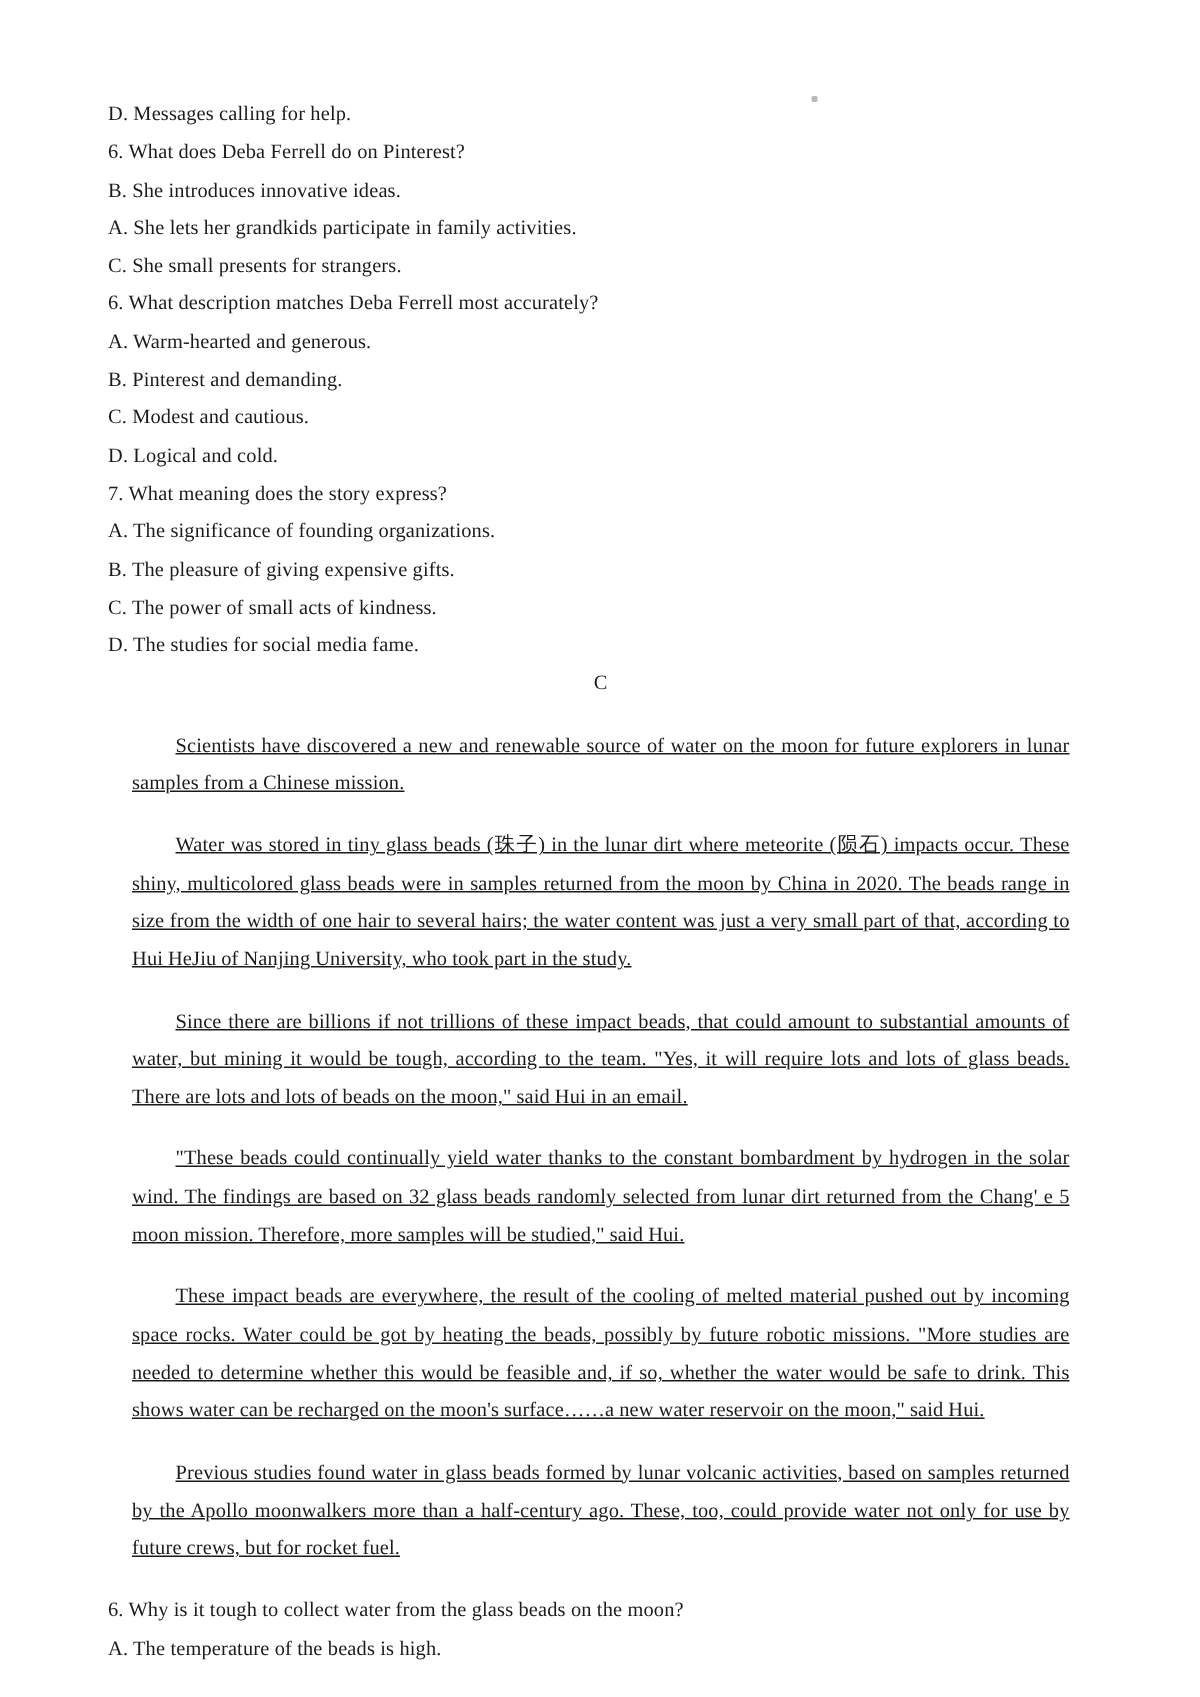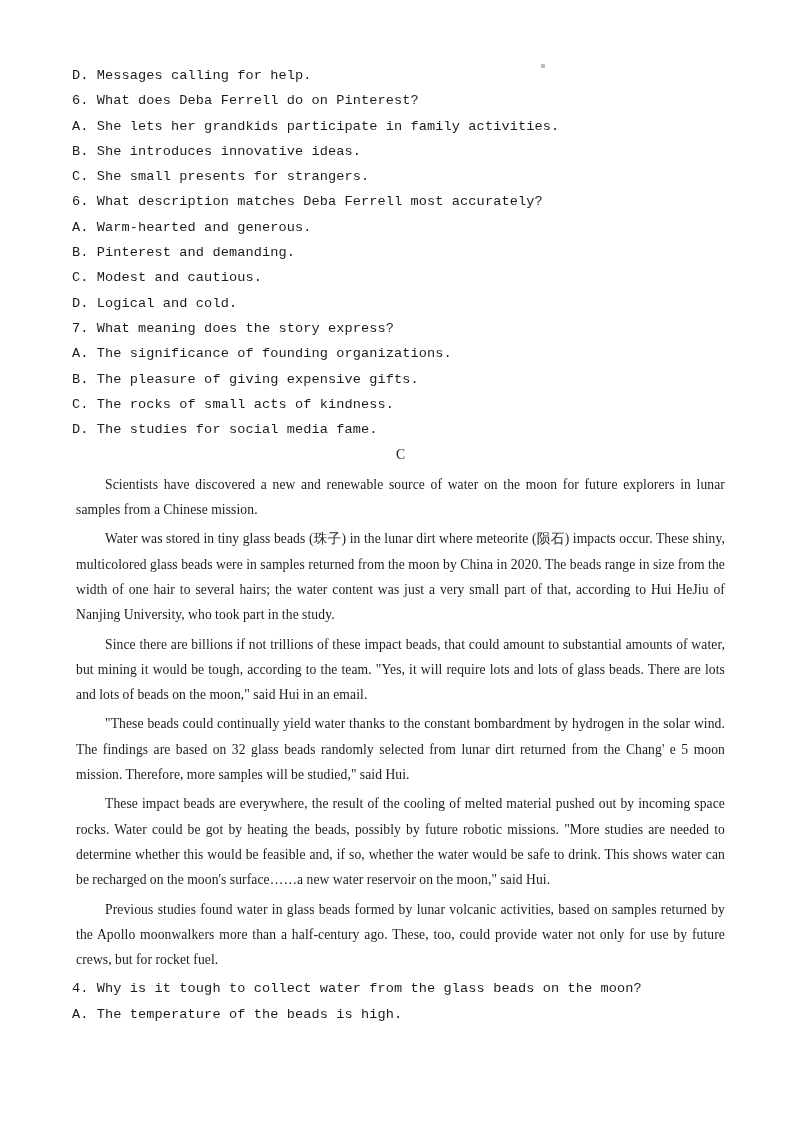--- a/index.html
+++ b/index.html
@@ -25,31 +25,31 @@
     left: 72px;
     top: 63px;
     width: 657px;
     font-size: 13.6px;
     line-height: 25.3px;
     letter-spacing: 0.1px;
   }
   .qline {
     text-align: left;
     white-space: nowrap;
-    font-family: Liberation Mono, monospace;
   }
   .section-label {
     text-align: center;
     white-space: nowrap;
   }
   .para {
-    margin: 4px;
+    margin: 16px;
     text-indent: 29px;
     text-align: justify;
     word-spacing: -0.2px;
+    text-decoration: underline;
   }
   .speck {
     position: absolute;
     left: 541px;
     top: 64px;
     width: 4px;
     height: 4px;
     background: #b9b9b9;
     border-radius: 1px;
   }
@@ -57,40 +57,40 @@
 </head>
 <body>
 
 <div class="page">
   <div class="speck"></div>
 
   <div class="doc">
 
     <div class="qline">D. Messages calling for help.</div>
     <div class="qline">6. What does Deba Ferrell do on Pinterest?</div>
+    <div class="qline">B. She introduces innovative ideas.</div>
     <div class="qline">A. She lets her grandkids participate in family activities.</div>
-    <div class="qline">B. She introduces innovative ideas.</div>
     <div class="qline">C. She small presents for strangers.</div>
     <div class="qline">6. What description matches Deba Ferrell most accurately?</div>
     <div class="qline">A. Warm-hearted and generous.</div>
     <div class="qline">B. Pinterest and demanding.</div>
     <div class="qline">C. Modest and cautious.</div>
     <div class="qline">D. Logical and cold.</div>
     <div class="qline">7. What meaning does the story express?</div>
     <div class="qline">A. The significance of founding organizations.</div>
     <div class="qline">B. The pleasure of giving expensive gifts.</div>
-    <div class="qline">C. The rocks of small acts of kindness.</div>
+    <div class="qline">C. The power of small acts of kindness.</div>
     <div class="qline">D. The studies for social media fame.</div>
 
     <div class="section-label">C</div>
 
     <p class="para">Scientists have discovered a new and renewable source of water on the moon for future explorers in lunar samples from a Chinese mission.</p>
     <p class="para">Water was stored in tiny glass beads (珠子) in the lunar dirt where meteorite (陨石) impacts occur. These shiny, multicolored glass beads were in samples returned from the moon by China in 2020. The beads range in size from the width of one hair to several hairs; the water content was just a very small part of that, according to Hui HeJiu of Nanjing University, who took part in the study.</p>
     <p class="para">Since there are billions if not trillions of these impact beads, that could amount to substantial amounts of water, but mining it would be tough, according to the team. "Yes, it will require lots and lots of glass beads. There are lots and lots of beads on the moon," said Hui in an email.</p>
     <p class="para">"These beads could continually yield water thanks to the constant bombardment by hydrogen in the solar wind. The findings are based on 32 glass beads randomly selected from lunar dirt returned from the Chang' e 5 moon mission. Therefore, more samples will be studied," said Hui.</p>
     <p class="para">These impact beads are everywhere, the result of the cooling of melted material pushed out by incoming space rocks. Water could be got by heating the beads, possibly by future robotic missions. "More studies are needed to determine whether this would be feasible and, if so, whether the water would be safe to drink. This shows water can be recharged on the moon's surface……a new water reservoir on the moon," said Hui.</p>
     <p class="para">Previous studies found water in glass beads formed by lunar volcanic activities, based on samples returned by the Apollo moonwalkers more than a half-century ago. These, too, could provide water not only for use by future crews, but for rocket fuel.</p>
 
-    <div class="qline">4. Why is it tough to collect water from the glass beads on the moon?</div>
+    <div class="qline">6. Why is it tough to collect water from the glass beads on the moon?</div>
     <div class="qline">A. The temperature of the beads is high.</div>
 
   </div>
 </div>
 
 </body></html>

